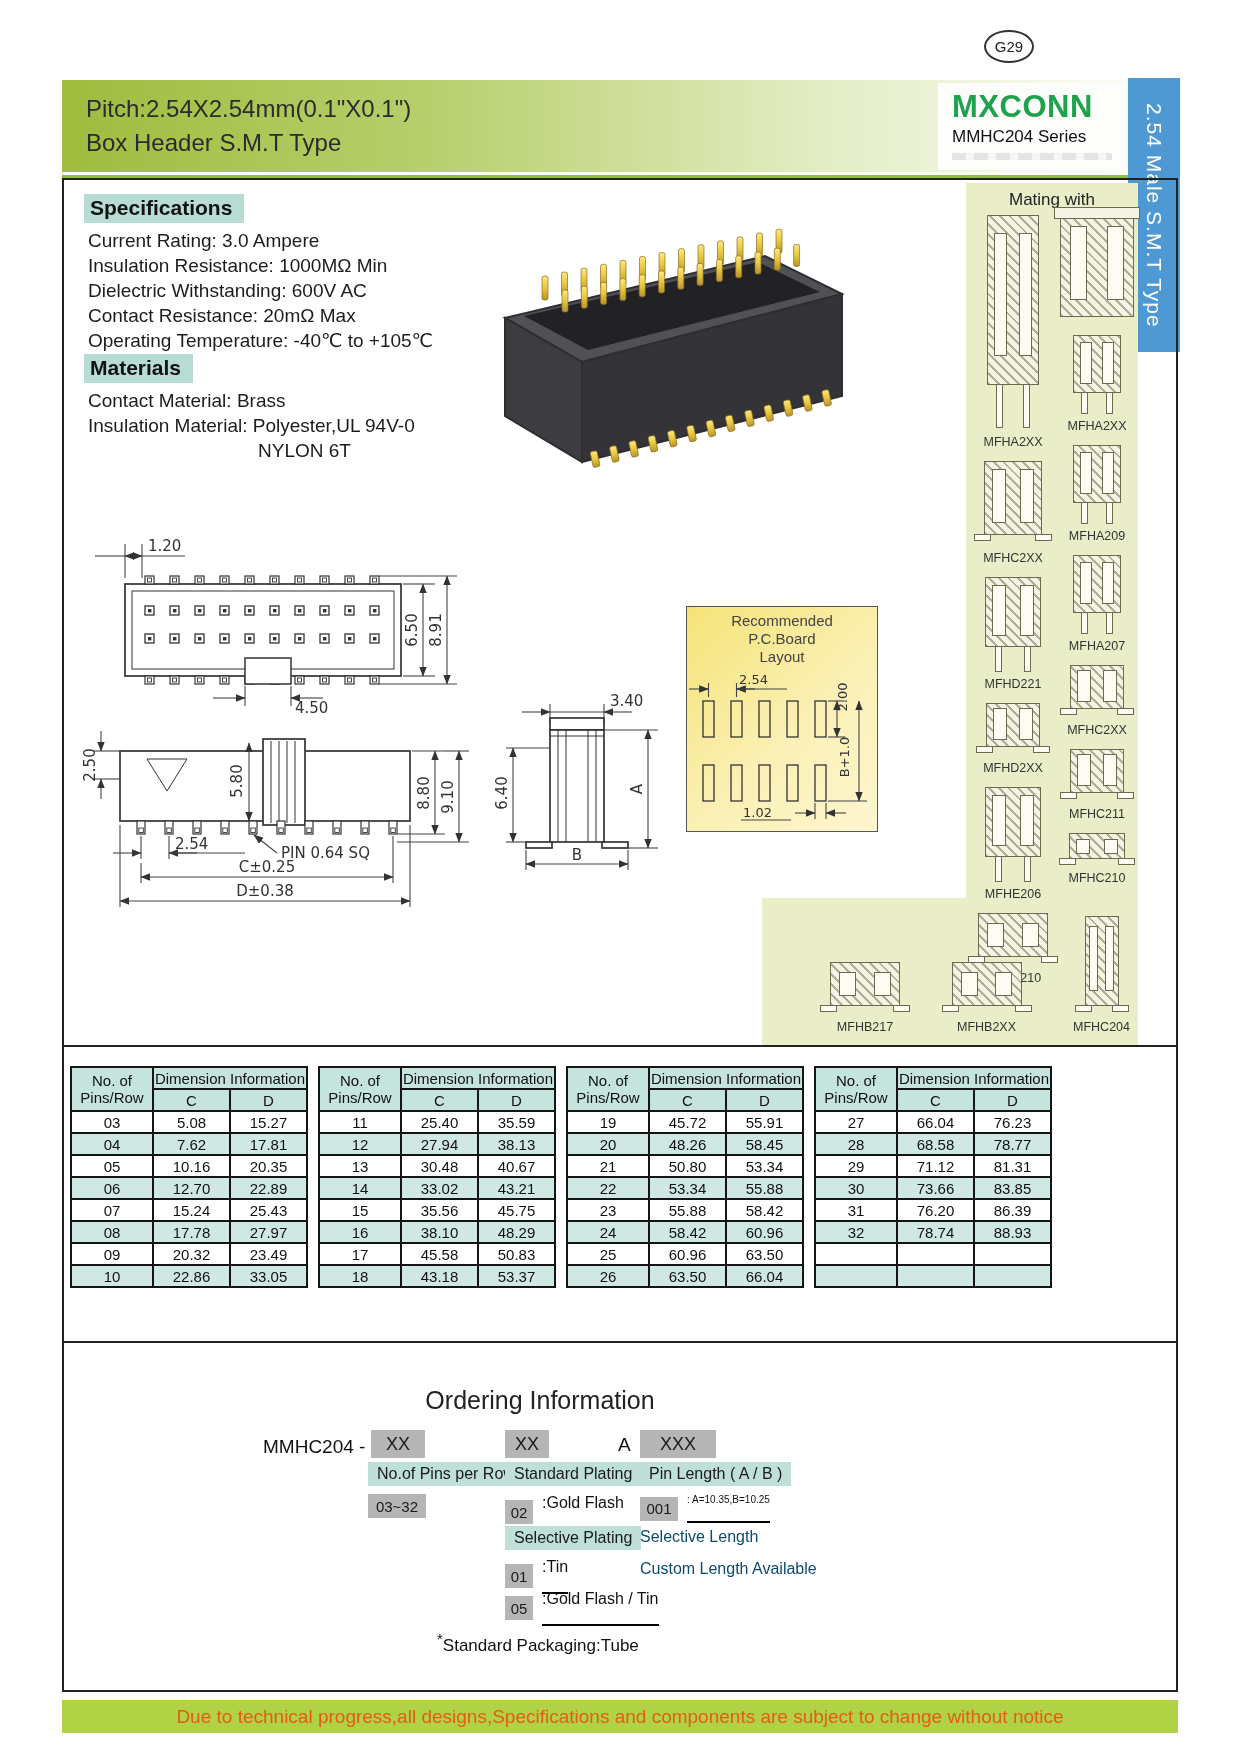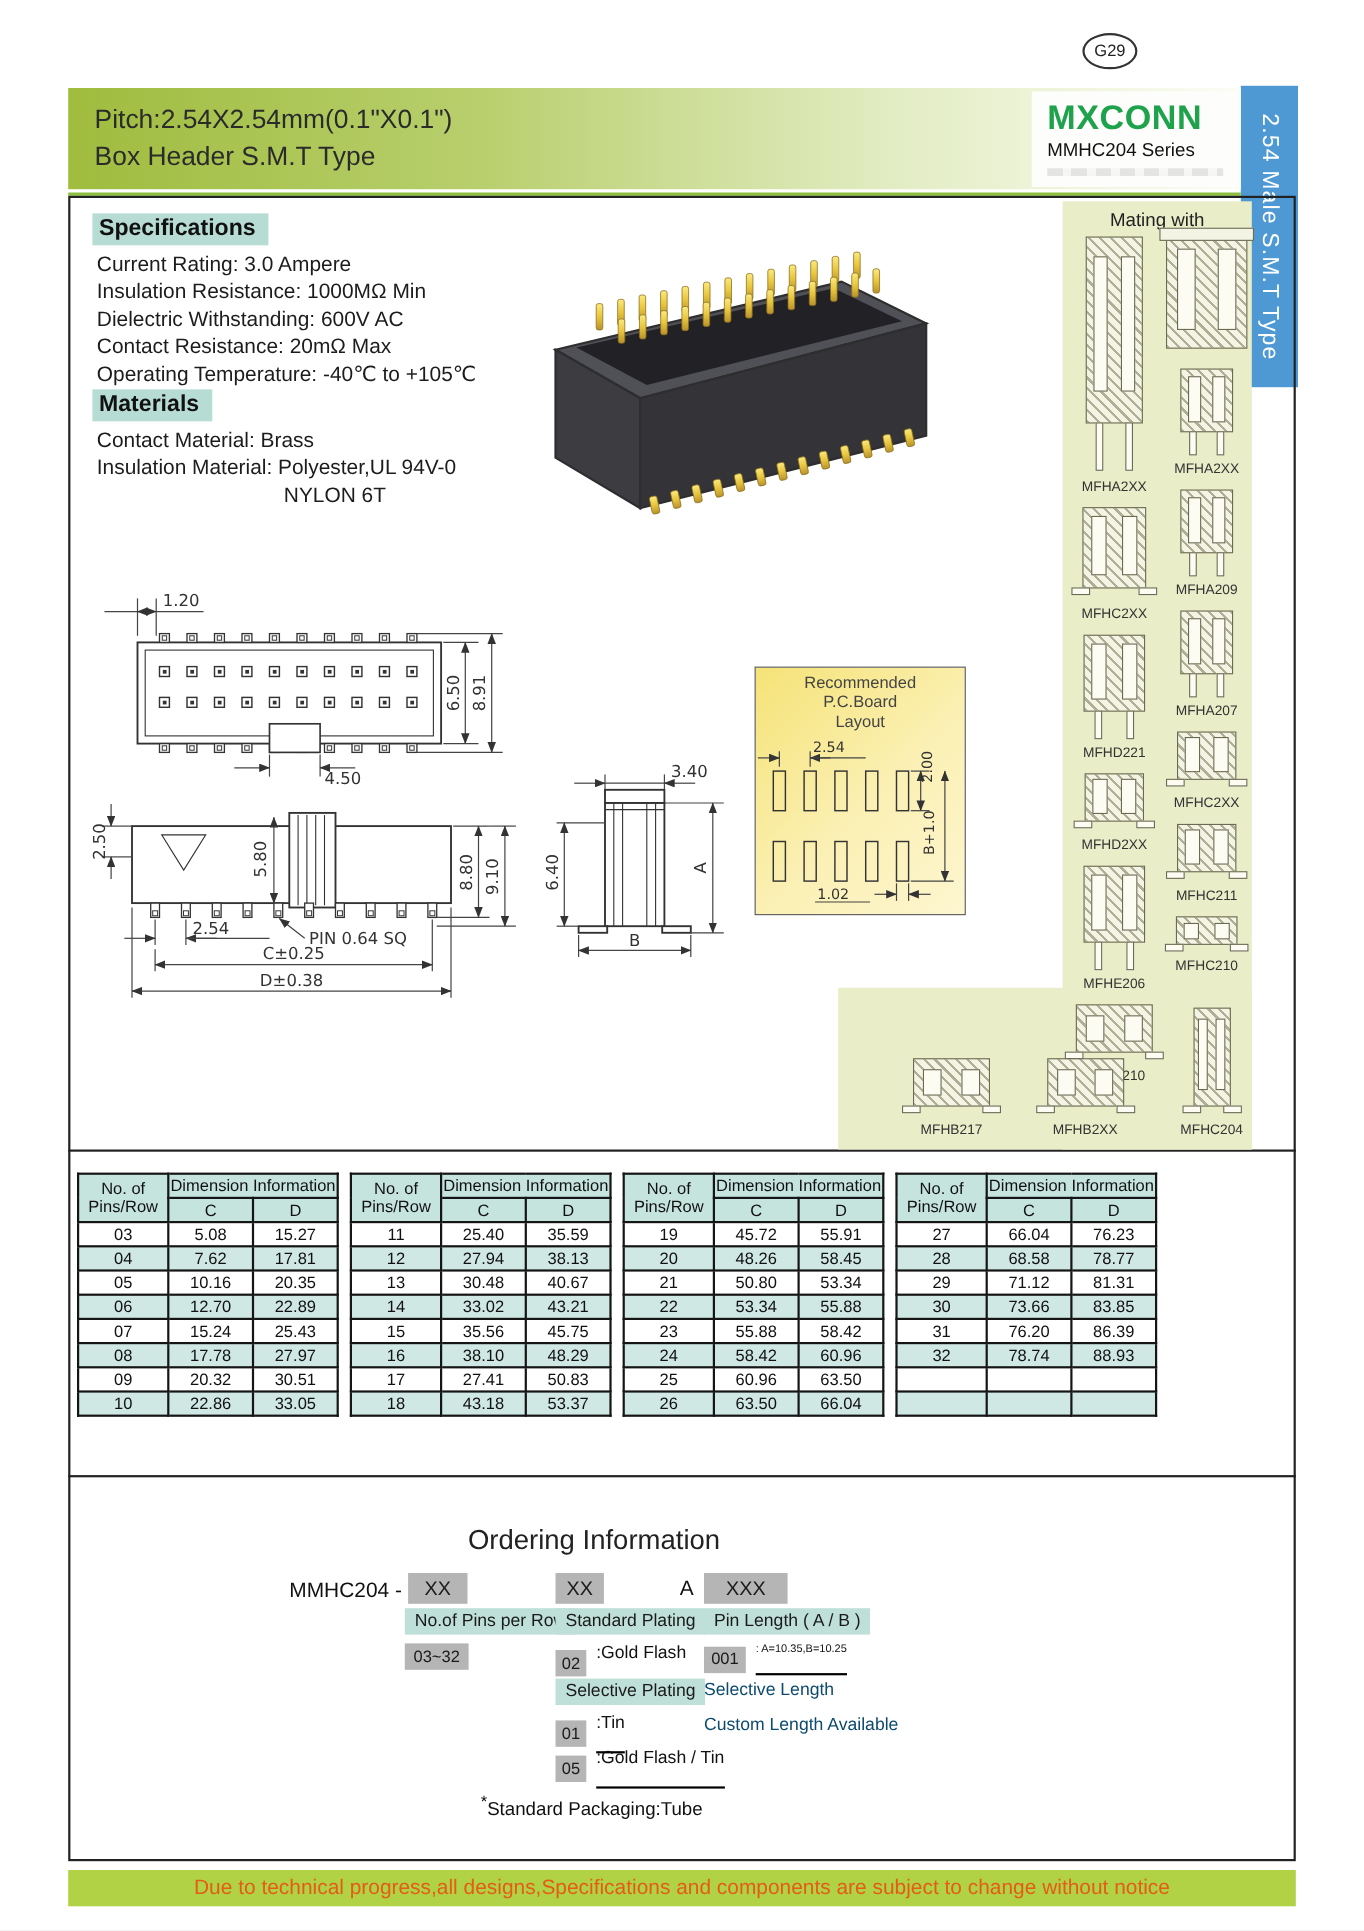--- a/index.html
+++ b/index.html
@@ -615,21 +615,21 @@
           <td>25.43</td>
         </tr>
         <tr class="alt">
           <td>08</td>
           <td>17.78</td>
           <td>27.97</td>
         </tr>
         <tr>
           <td>09</td>
           <td>20.32</td>
-          <td>30.51</td>
+          <td>23.49</td>
         </tr>
         <tr class="alt">
           <td>10</td>
           <td>22.86</td>
           <td>33.05</td>
         </tr>
       </tbody>
   </table>
   <table class="dim-table" style="left:318px">
     <colgroup>
@@ -676,21 +676,21 @@
           <td>35.56</td>
           <td>45.75</td>
         </tr>
         <tr class="alt">
           <td>16</td>
           <td>38.10</td>
           <td>48.29</td>
         </tr>
         <tr>
           <td>17</td>
-          <td>27.41</td>
+          <td>45.58</td>
           <td>50.83</td>
         </tr>
         <tr class="alt">
           <td>18</td>
           <td>43.18</td>
           <td>53.37</td>
         </tr>
       </tbody>
   </table>
   <table class="dim-table" style="left:566px">

